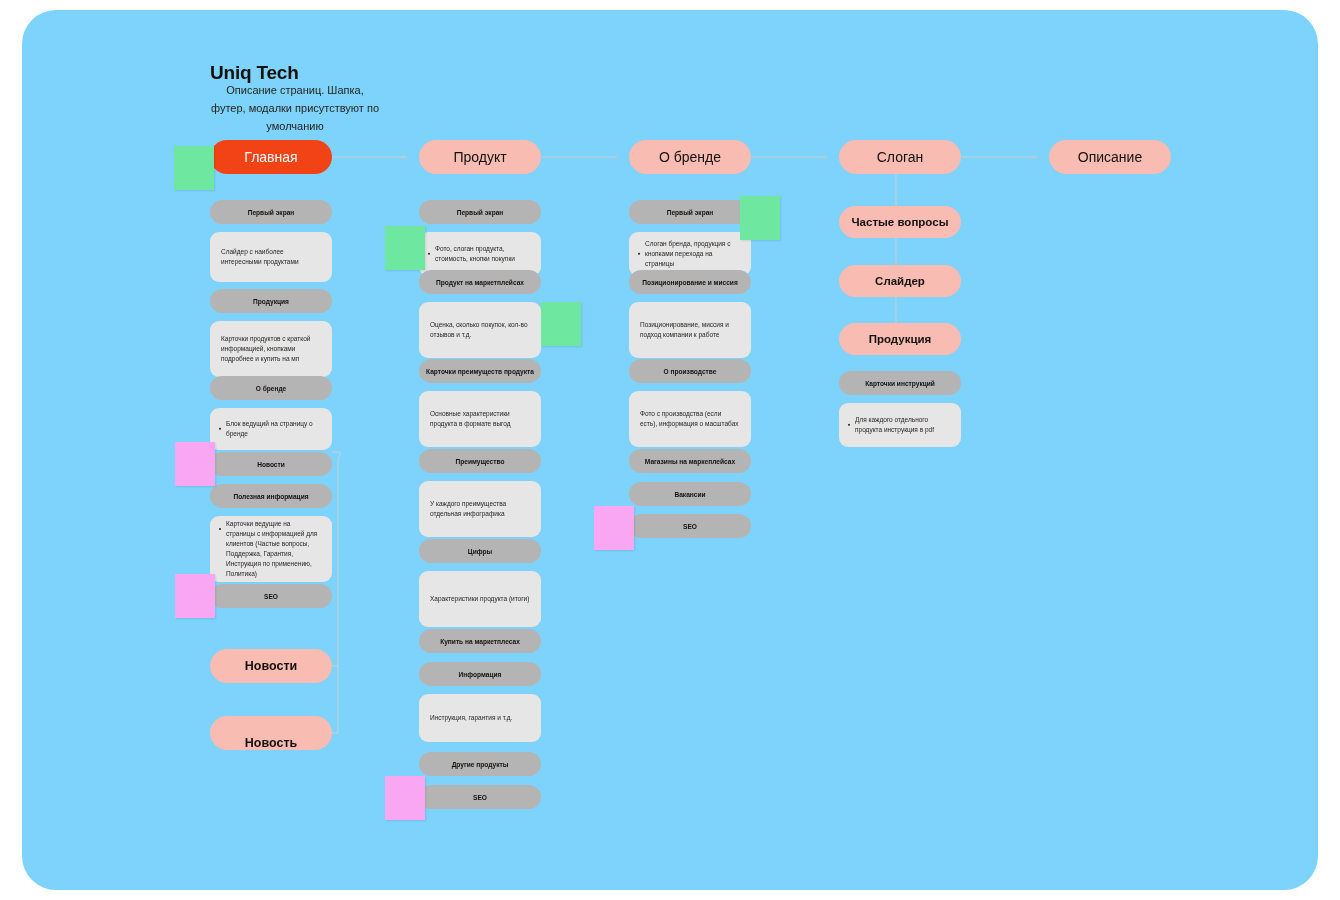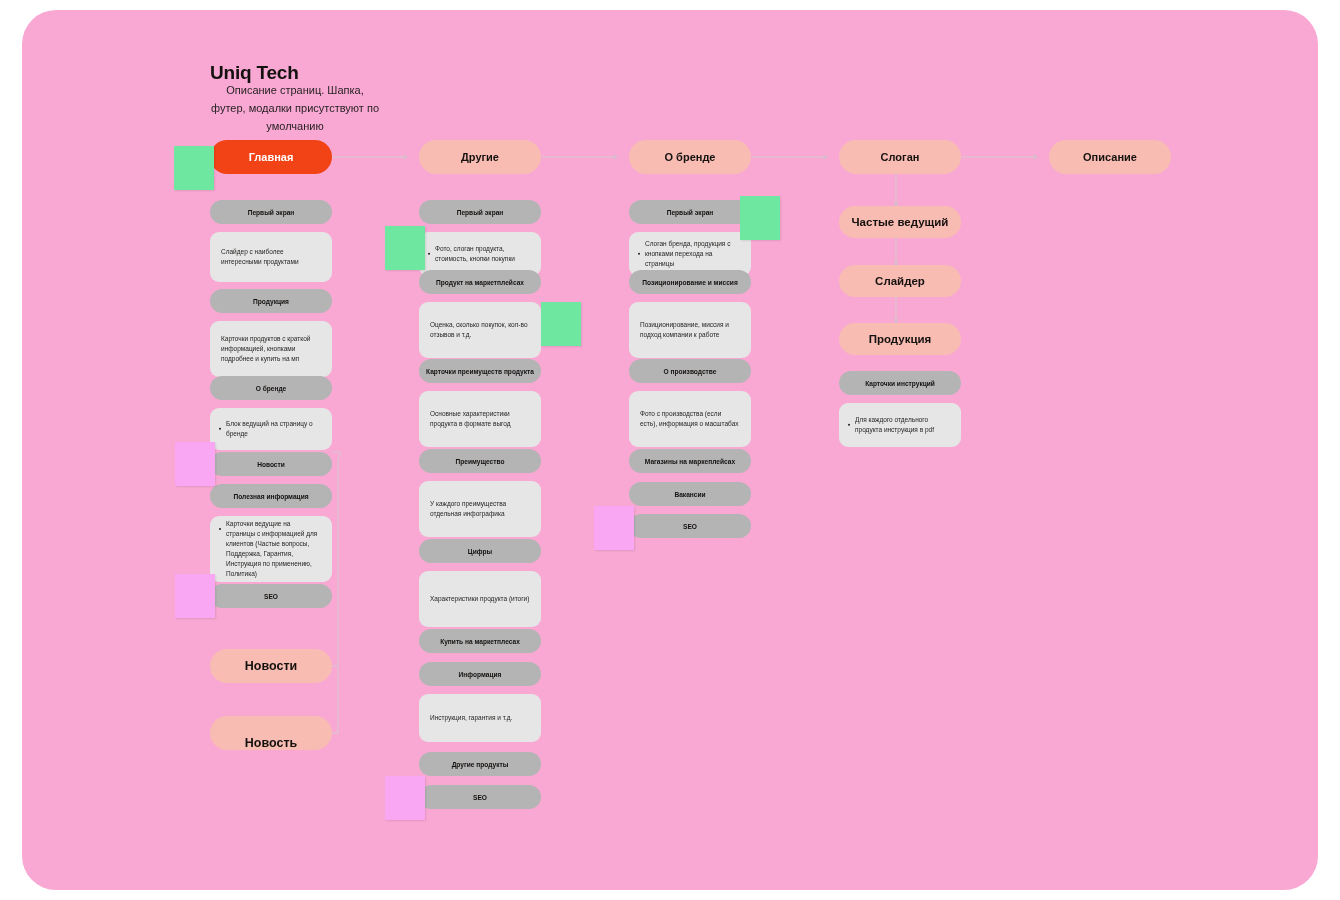--- a/index.html
+++ b/index.html
@@ -6,21 +6,21 @@
   html, body {
     width: 1340px; height: 900px;
     background: #ffffff;
     font-family: "Liberation Sans", sans-serif;
     overflow: hidden;
   }
   #canvas {
     position: absolute;
     left: 22px; top: 10px;
     width: 1296px; height: 880px;
-    background: #f9a8d4;
+    background: #7dd3fc;
     border-radius: 34px;
   }
   .board { position: absolute; left: 0; top: 0; width: 1296px; height: 880px; }
 
   
   #title {
     position: absolute; left: 188px; top: 52px;
     font-size: 19px; font-weight: bold; color: #14110f;
     letter-spacing: -0.2px;
   }
@@ -35,21 +35,21 @@
   
   .node {
     position: absolute;
     display: flex; align-items: center; justify-content: center;
     text-align: center;
     border-radius: 13px;
   }
   .node.lvl1 {
     width: 122px; height: 34px;
     border-radius: 17px;
-    font-size: 11px; font-weight: bold; color: #14110f;
+    font-size: 14px; font-weight: normal; color: #14110f;
     background: #f8bcb2;
   }
   .node.lvl1.home {
     background: #f24317; color: #ffffff;
   }
   .node.sec {
     width: 122px; height: 24px;
     border-radius: 12px;
     background: #b4b4b4;
     font-size: 6.6px; font-weight: bold; color: #14110f;
@@ -133,21 +133,21 @@
 
         <path d="M310,442 C325,442 316,442 316,452 L316,656 L310,656"></path>
         <path d="M316,656 L316,723 L310,723"></path>
       </g>
     </svg>
 
     <div class="node lvl1 home" style="left:188px; top:130px;">
       <span>Главная</span>
     </div>
     <div class="node lvl1" style="left:397px; top:130px;">
-      <span>Другие</span>
+      <span>Продукт</span>
     </div>
     <div class="node lvl1" style="left:607px; top:130px;">
       <span>О бренде</span>
     </div>
     <div class="node lvl1" style="left:817px; top:130px;">
       <span>Слоган</span>
     </div>
     <div class="node lvl1" style="left:1027px; top:130px;">
       <span>Описание</span>
     </div>
@@ -257,21 +257,21 @@
       <span>Магазины на маркеплейсах</span>
       </div>
     <div class="node sec" style="left:607px; top:472px;">
       <span>Вакансии</span>
       </div>
     <div class="node sec" style="left:607px; top:504px;">
       <span>SEO</span>
       </div>
 
     <div class="node helpcard" style="left:817px; top:196px;">
-      <span>Частые ведущий</span>
+      <span>Частые вопросы</span>
       </div>
     <div class="node helpcard" style="left:817px; top:255px;">
       <span>Слайдер</span>
       </div>
     <div class="node helpcard" style="left:817px; top:313px;">
       <span>Продукция</span>
       </div>
     <div class="node sec" style="left:817px; top:361px;">
       <span>Карточки инструкций</span>
       </div>

